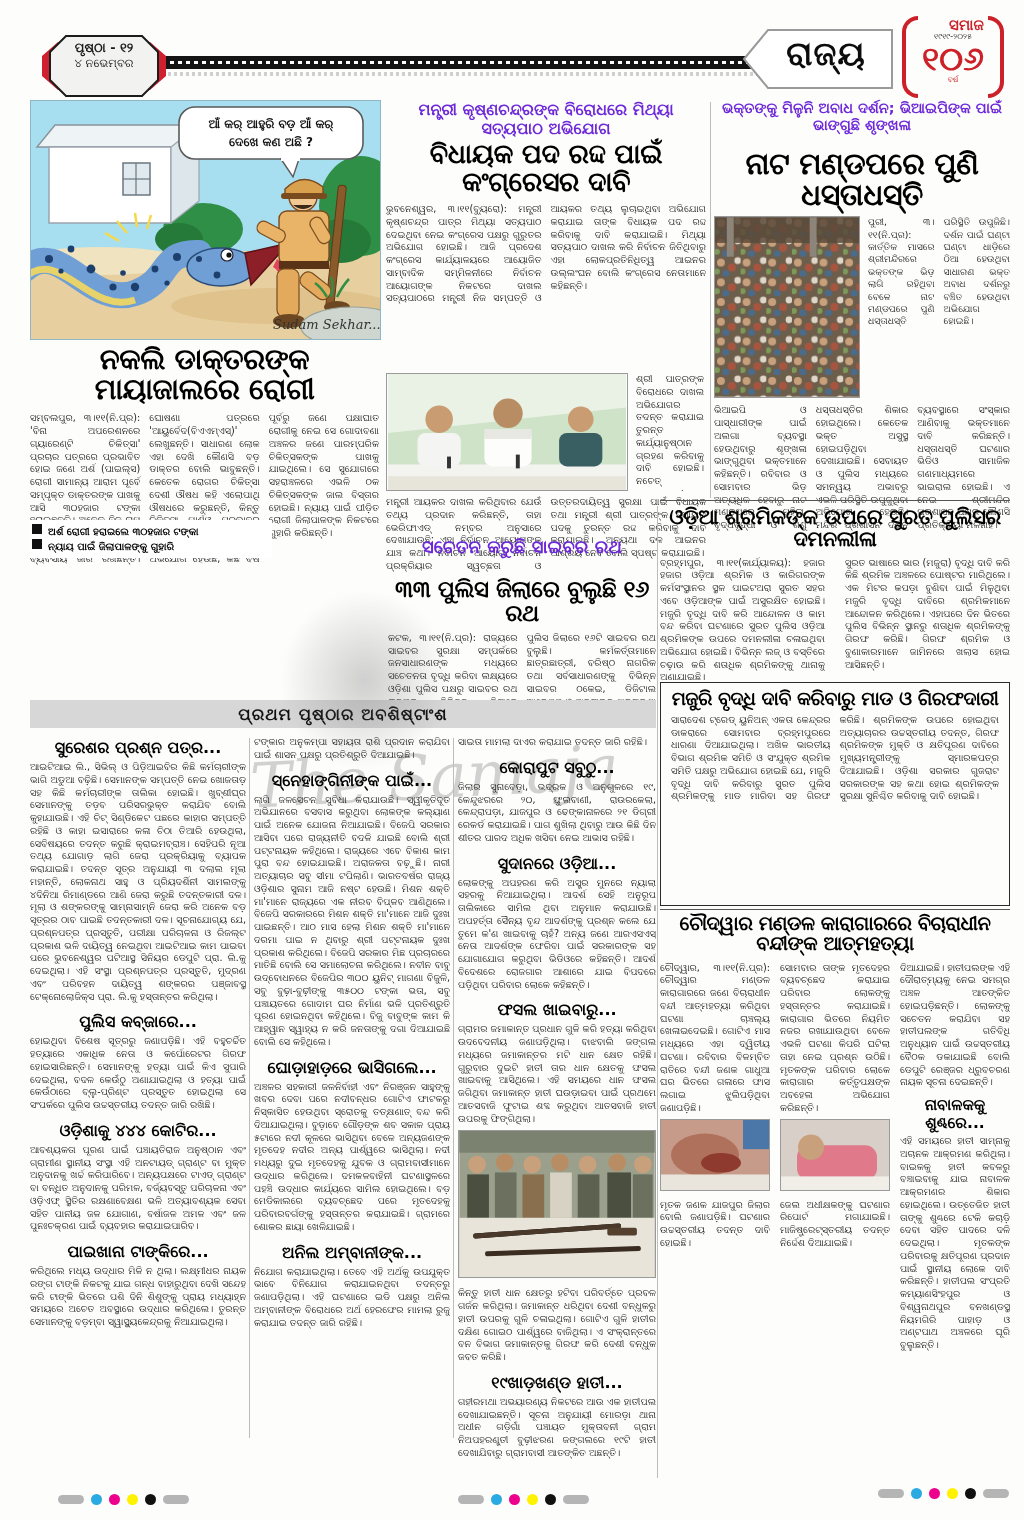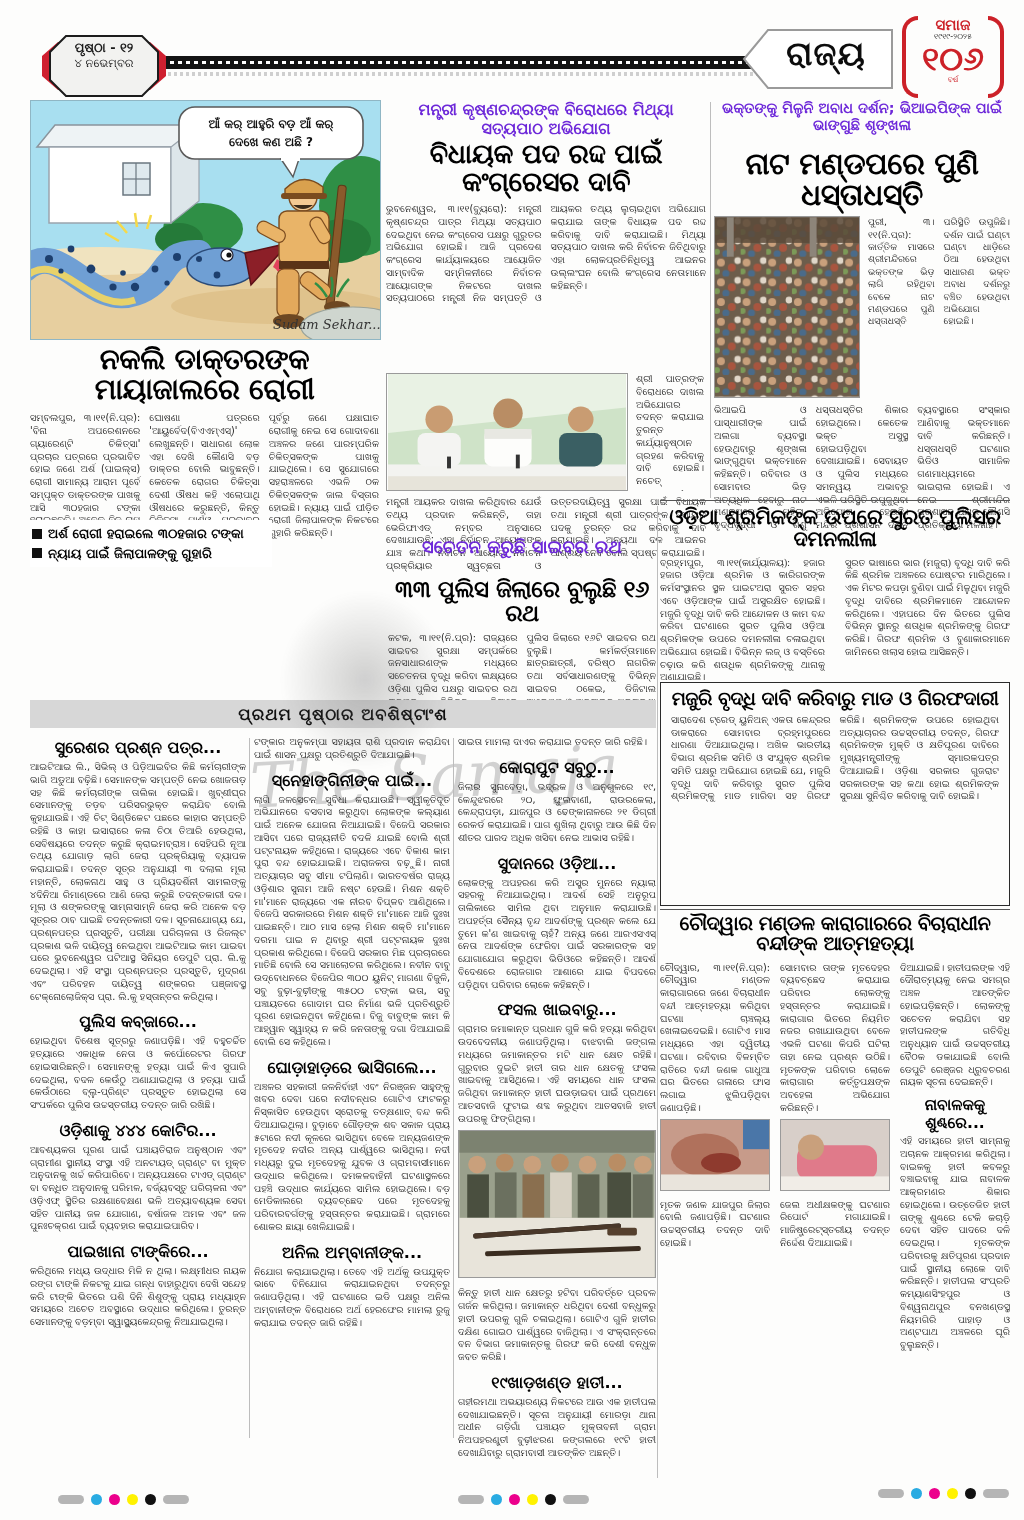--- a/index.html
+++ b/index.html
@@ -18,27 +18,27 @@
   
   .hbar{background:#141414;}
   .hbar .dash{position:absolute;left:4px;right:4px;top:5px;height:3px;
      background:repeating-linear-gradient(90deg,#fff 0 4px,transparent 4px 8px);}
   .hbar-sub{height:4px;background:repeating-linear-gradient(90deg,#cfcfcf 0 3px,transparent 3px 6px);}
   .logo-wrap{display:flex;align-items:stretch;justify-content:center;}
   .bracket{width:16px;border:4px solid #cc2128;box-sizing:border-box;}
   .bracket.l{border-right:none;border-radius:18px 0 0 18px;}
   .bracket.r{border-left:none;border-radius:0 18px 18px 0;}
   .logo-core{text-align:center;padding:2px 4px;}
-  .logo-brand{color:#cc2128;font-weight:bold;font-size:15px;line-height:1;}
+  .logo-brand{color:#cc2128;font-weight:bold;font-size:15px;line-height:1;text-align:right;}
   .logo-num{color:#cc2128;font-weight:bold;font-size:33px;line-height:1.02;}
   .logo-small{font-size:8px;color:#222;line-height:1.1;}
   .logo-years{font-size:7.5px;color:#cc2128;line-height:1.2;}
   
   .bullet-box{background:#fff;padding:4px 2px;}
-  .bullet-row{display:flex;align-items:center;gap:6px;font-weight:bold;font-size:13px;line-height:1.5;color:#000;}
+  .bullet-row{display:flex;align-items:flex-start;gap:6px;font-weight:bold;font-size:10px;line-height:1.5;color:#000;}
   .bsq{width:10px;height:10px;background:#111;flex:0 0 auto;}
   
   .banner{background:#d7d7d7;display:flex;align-items:center;justify-content:center;
           font-weight:bold;font-size:16.5px;color:#111;letter-spacing:1px;}
   
   .bcol{overflow:hidden;}
   .bcol .subhead{font-size:16px;margin:9px 0 4px;}
   
   .reg{display:flex;align-items:center;gap:7px;}
   .reg .pill{width:26px;height:9px;border-radius:5px;background:#b5b5b5;}
@@ -237,21 +237,21 @@
           <rect x="96" y="0" width="7" height="40" fill="#8d857a"></rect>
       </svg>
       <div class="bodytext cols2" style="width:142px;height:182px;font-size:9.3px;">ପୁରୀ, ୩।୧୧(ନି.ପ୍ର): କାର୍ତ୍ତିକ ମାସରେ ଶ୍ରୀମନ୍ଦିରରେ ଭକ୍ତଙ୍କ ଭିଡ଼ ଲାଗି ରହିଥିବା ବେଳେ ନାଟ ମଣ୍ଡପରେ ପୁଣି ଧସ୍ତାଧସ୍ତି ପରିସ୍ଥିତି ଉପୁଜିଛି। ଦର୍ଶନ ପାଇଁ ଘଣ୍ଟା ଘଣ୍ଟା ଧାଡ଼ିରେ ଠିଆ ହେଉଥିବା ସାଧାରଣ ଭକ୍ତ ଅବାଧ ଦର୍ଶନରୁ ବଞ୍ଚିତ ହେଉଥିବା ଅଭିଯୋଗ ହୋଇଛି।</div>
     </div>
     <div class="bodytext cols3" style="margin-top:6px;height:150px;">ଭିଆଇପି ଓ ପାସ୍‌ଧାରୀଙ୍କ ପାଇଁ ଅଲଗା ବ୍ୟବସ୍ଥା ହେଉଥିବାରୁ ଶୃଙ୍ଖଳା ଭାଙ୍ଗୁଥିବା ଭକ୍ତମାନେ କହିଛନ୍ତି। ରବିବାର ଓ ସୋମବାର ଭିଡ଼ ଅତ୍ୟଧିକ ହେବାରୁ ନାଟ ମଣ୍ଡପରେ ମହିଳା, ବୃଦ୍ଧବୃଦ୍ଧା ଓ ଶିଶୁ ଧସ୍ତାଧସ୍ତିର ଶିକାର ହୋଇଥିଲେ। କେତେକ ଭକ୍ତ ଅସୁସ୍ଥ ହୋଇପଡ଼ିଥିବା ଦେଖାଯାଇଛି। ସେବାୟତ ଓ ପୁଲିସ ମଧ୍ୟରେ ସମନ୍ୱୟ ଅଭାବରୁ ଏଭଳି ପରିସ୍ଥିତି ଉପୁଜୁଥିବା ଅଭିଯୋଗ ହେଉଛି। ମନ୍ଦିର ପ୍ରଶାସନ ଦର୍ଶନ ବ୍ୟବସ୍ଥାରେ ସଂସ୍କାର ଆଣିବାକୁ ଭକ୍ତମାନେ ଦାବି କରିଛନ୍ତି। ଧସ୍ତାଧସ୍ତି ଘଟଣାର ଭିଡିଓ ସାମାଜିକ ଗଣମାଧ୍ୟମରେ ଭାଇରାଲ ହୋଇଛି। ଏ ନେଇ ଶ୍ରୀମନ୍ଦିର ପ୍ରଶାସନ ପକ୍ଷରୁ କୌଣସି ପ୍ରତିକ୍ରିୟା ମିଳିନାହିଁ।</div>
   </div>
 
   <div class="abs hrule" style="left:660px;top:500px;width:350px;"></div>
   <div class="abs" style="left:660px;top:507px;width:350px;">
     <div class="headline" style="font-size:21px;">ଓଡ଼ିଆ ଶ୍ରମିକଙ୍କ ଉପରେ ସୁରତ ପୁଲିସର ଦମନଲୀଳା</div>
-    <div style="display:flex;gap:20px;margin-top:6px;font-family:Liberation Serif, serif;">
+    <div style="display:flex;gap:20px;margin-top:6px;">
       <div class="bodytext" style="width:170px;height:136px;">ବ୍ରହ୍ମପୁର, ୩।୧୧(କାର୍ଯ୍ୟାଳୟ): ହଜାର ହଜାର ଓଡ଼ିଆ ଶ୍ରମିକ ଓ କାରିଗରଙ୍କ କର୍ମସଂସ୍ଥାନର ସ୍ଥଳ ପାଇଟଅରା ସୁରତ ସହର ଏବେ ଓଡ଼ିଆଙ୍କ ପାଇଁ ଅସୁରକ୍ଷିତ ହୋଇଛି। ମଜୁରି ବୃଦ୍ଧି ଦାବି କରି ଆନ୍ଦୋଳନ ଓ କାମ ବନ୍ଦ କରିବା ଘଟଣାରେ ସୁରତ ପୁଲିସ ଓଡ଼ିଆ ଶ୍ରମିକଙ୍କ ଉପରେ ଦମନଲୀଳା ଚଳାଇଥିବା ଅଭିଯୋଗ ହୋଇଛି। ବିଭିନ୍ନ ଲଜ୍ ଓ ବସ୍ତିରେ ଚଢ଼ାଉ କରି ଶତାଧିକ ଶ୍ରମିକଙ୍କୁ ଥାନାକୁ ଅଣାଯାଇଛି।</div>
       <div class="bodytext" style="width:170px;height:136px;">ସୁରତ ଭାଷାରେ ଭାର (ମଜୁରା) ବୃଦ୍ଧି ଦାବି କରି କିଛି ଶ୍ରମିକ ଅଞ୍ଚଳରେ ପୋଷ୍ଟର ମାରିଥିଲେ। ଏକ ମିଟର କପଡ଼ା ବୁଣିବା ପାଇଁ ମିଳୁଥିବା ମଜୁରି ବୃଦ୍ଧି ଦାବିରେ ଶ୍ରମିକମାନେ ଆନ୍ଦୋଳନ କରିଥିଲେ। ଏହାପରେ ଦିନ ଭିତରେ ପୁଲିସ ବିଭିନ୍ନ ସ୍ଥାନରୁ ଶତାଧିକ ଶ୍ରମିକଙ୍କୁ ଗିରଫ କରିଛି। ଗିରଫ ଶ୍ରମିକ ଓ ବୁଣାକାରମାନେ ଜାମିନରେ ଖଲାସ ହୋଇ ଆସିଛନ୍ତି।</div>
     </div>
   </div>
 
   <div class="abs boxed" style="left:660px;top:682px;width:350px;height:224px;">
     <div class="headline" style="font-size:19px;">ମଜୁରି ବୃଦ୍ଧି ଦାବି କରିବାରୁ ମାଡ ଓ ଗିରଫଦାରୀ</div>
     <div class="bodytext cols2" style="margin-top:5px;height:168px;">ସାରାଦେଶ ଟ୍ରେଡ୍ ୟୁନିଅନ୍ ଏକତା କେନ୍ଦ୍ରର ଡାକରାରେ ସୋମବାର ବ୍ରହ୍ମପୁରରେ ଧାରଣା ଦିଆଯାଇଥିଲା। ଅଖିଳ ଭାରତୀୟ ବିଭାଗ ଶ୍ରମିକ ସମିତି ଓ ସଂଯୁକ୍ତ ଶ୍ରମିକ ସମିତି ପକ୍ଷରୁ ଅଭିଯୋଗ ହୋଇଛି ଯେ, ମଜୁରି ବୃଦ୍ଧି ଦାବି କରିବାରୁ ସୁରତ ପୁଲିସ ଶ୍ରମିକଙ୍କୁ ମାଡ ମାରିବା ସହ ଗିରଫ କରିଛି। ଶ୍ରମିକଙ୍କ ଉପରେ ହୋଇଥିବା ଅତ୍ୟାଚାରର ଉଚ୍ଚସ୍ତରୀୟ ତଦନ୍ତ, ଗିରଫ ଶ୍ରମିକଙ୍କ ମୁକ୍ତି ଓ କ୍ଷତିପୂରଣ ଦାବିରେ ମୁଖ୍ୟମନ୍ତ୍ରୀଙ୍କୁ ସ୍ମାରକପତ୍ର ଦିଆଯାଇଛି। ଓଡ଼ିଶା ସରକାର ଗୁଜରାଟ ସରକାରଙ୍କ ସହ କଥା ହୋଇ ଶ୍ରମିକଙ୍କ ସୁରକ୍ଷା ସୁନିଶ୍ଚିତ କରିବାକୁ ଦାବି ହୋଇଛି।</div>
   </div>
 

